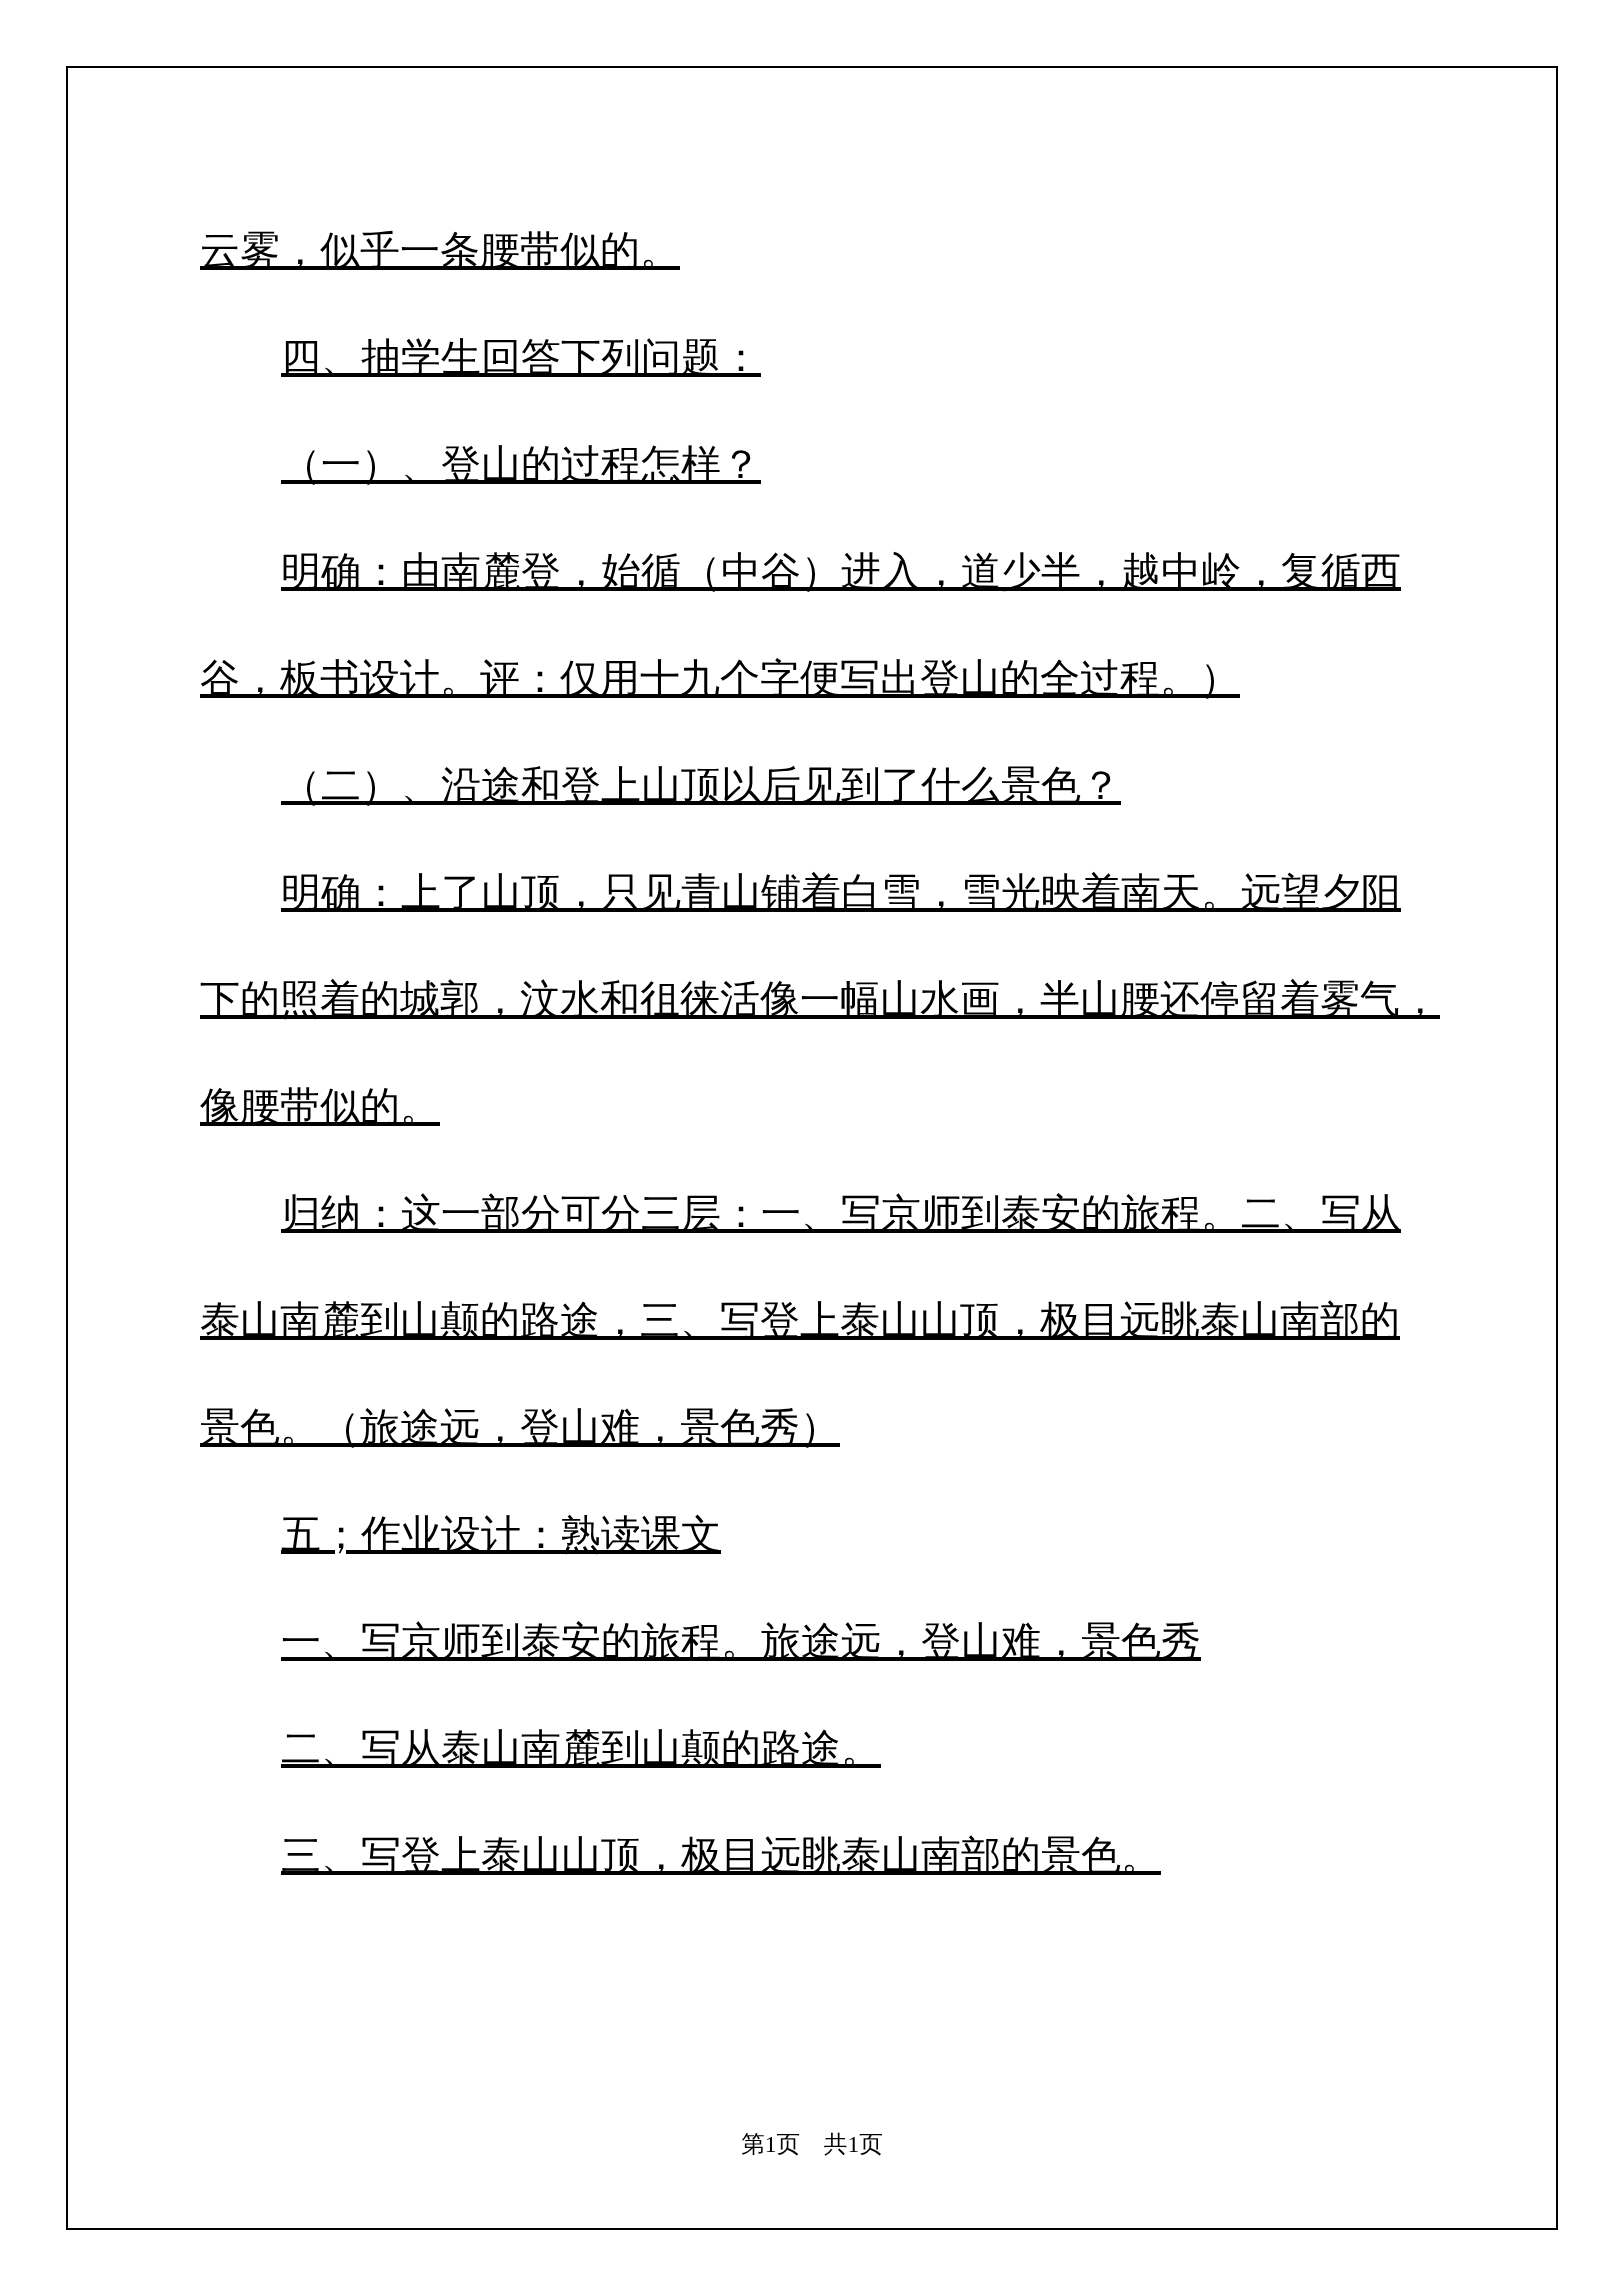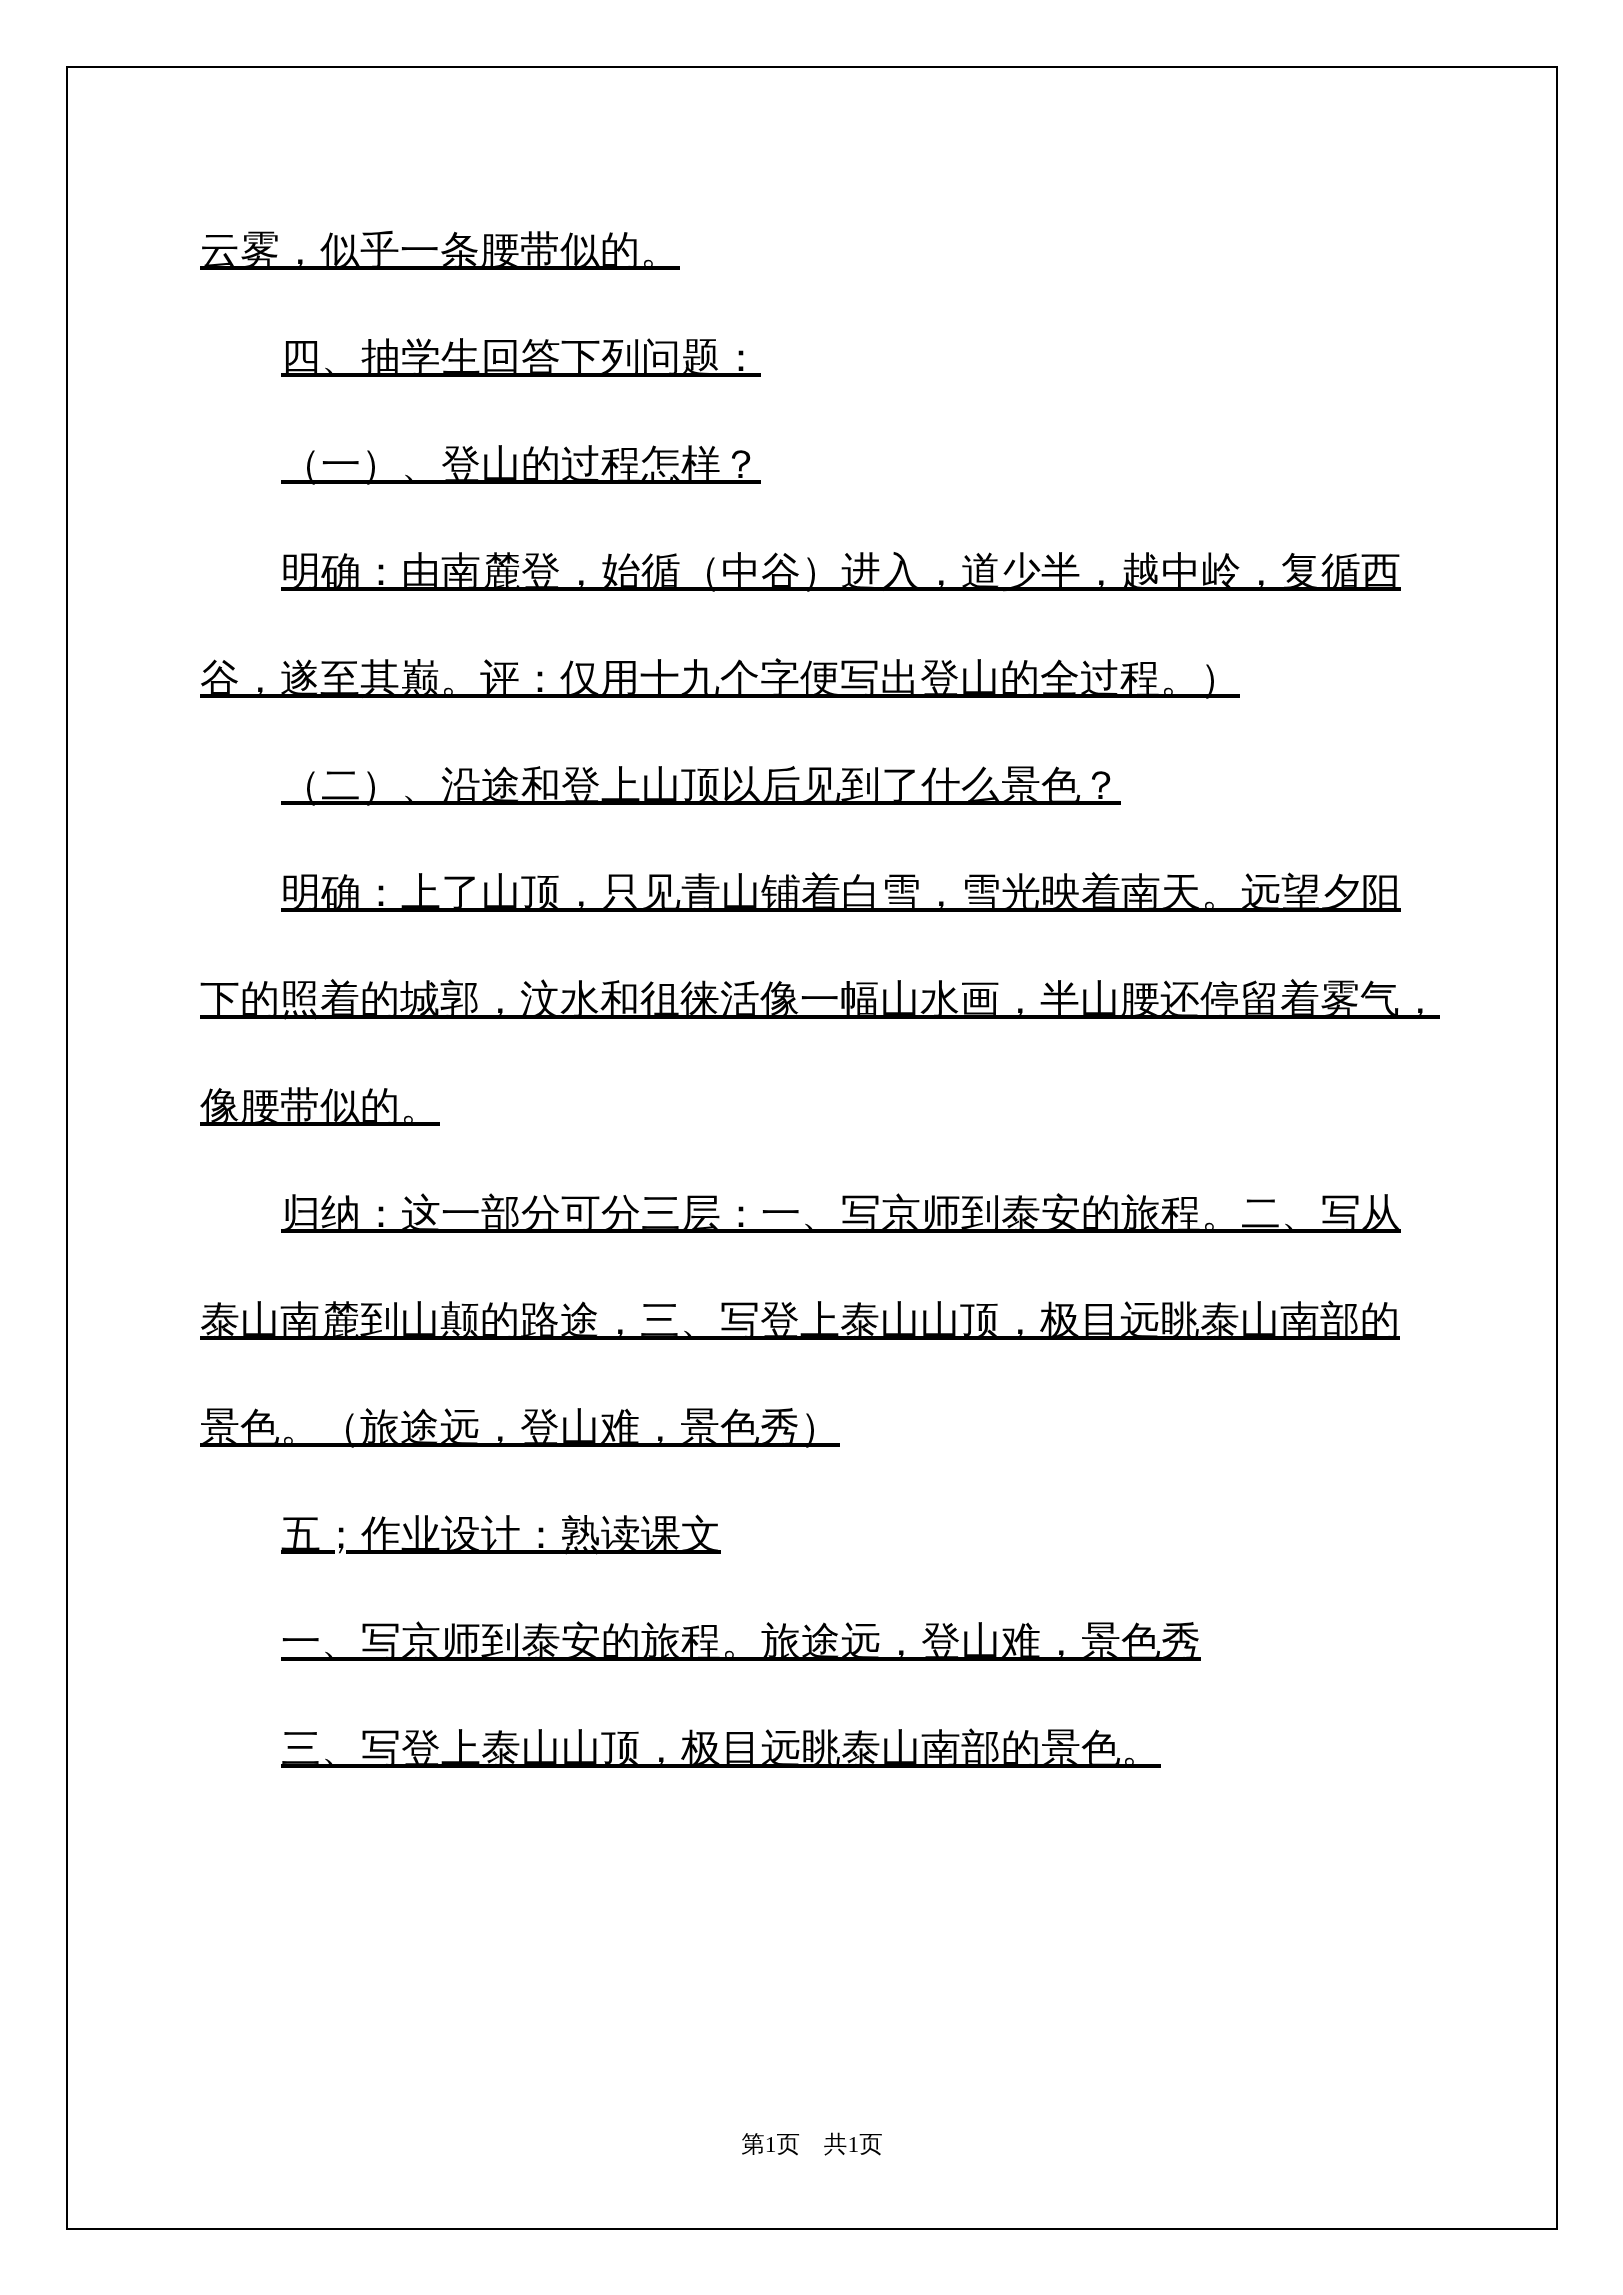--- a/index.html
+++ b/index.html
@@ -58,27 +58,28 @@
 </head>
 <body>
 
 <div class="page-border"></div>
 
 <div class="doc-body">
   <div class="text-line">云雾，似乎一条腰带似的。</div>
   <div class="text-line indent">四、抽学生回答下列问题：</div>
   <div class="text-line indent">（一）、登山的过程怎样？</div>
   <div class="text-line indent">明确：由南麓登，始循（中谷）进入，道少半，越中岭，复循西</div>
-  <div class="text-line">谷，遂至其巅。评：仅用十九个字便写出登山的全过程。）</div>
+  <div class="text-line">谷，板书设计。评：仅用十九个字便写出登山的全过程。）</div>
   <div class="text-line indent">（二）、沿途和登上山顶以后见到了什么景色？</div>
   <div class="text-line indent">明确：上了山顶，只见青山铺着白雪，雪光映着南天。远望夕阳</div>
   <div class="text-line">下的照着的城郭，汶水和徂徕活像一幅山水画，半山腰还停留着雾气，</div>
   <div class="text-line">像腰带似的。</div>
   <div class="text-line indent">归纳：这一部分可分三层：一、写京师到泰安的旅程。二、写从</div>
   <div class="text-line">泰山南麓到山颠的路途，三、写登上泰山山顶，极目远眺泰山南部的</div>
   <div class="text-line">景色。（旅途远，登山难，景色秀）</div>
   <div class="text-line indent">五；作业设计：熟读课文</div>
   <div class="text-line indent">一、写京师到泰安的旅程。旅途远，登山难，景色秀</div>
+  <div class="text-line indent">二、写从泰山南麓到山颠的路途。</div>
   <div class="text-line indent">三、写登上泰山山顶，极目远眺泰山南部的景色。</div>
 </div>
 
 <div class="page-footer">第1页　共1页</div>
 
 
 </body></html>

